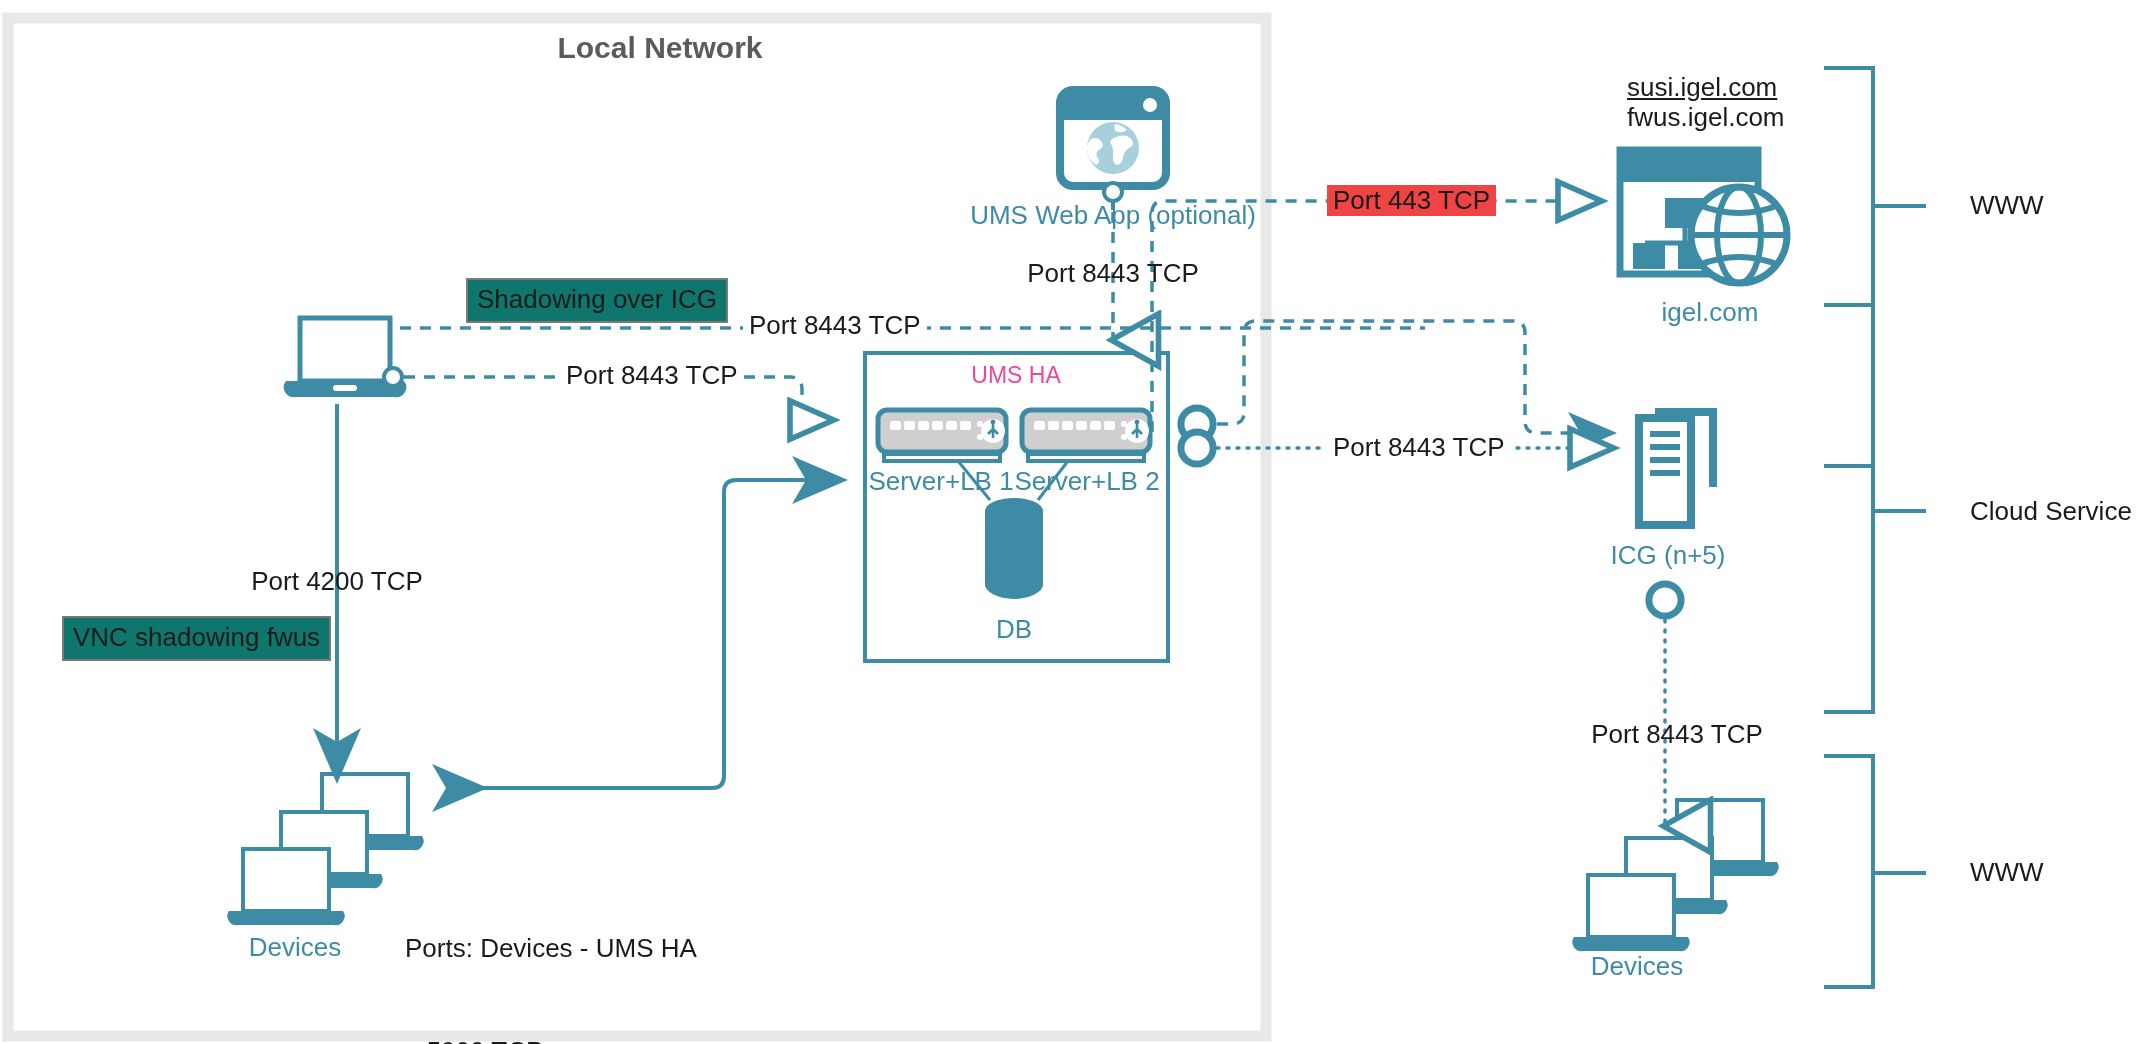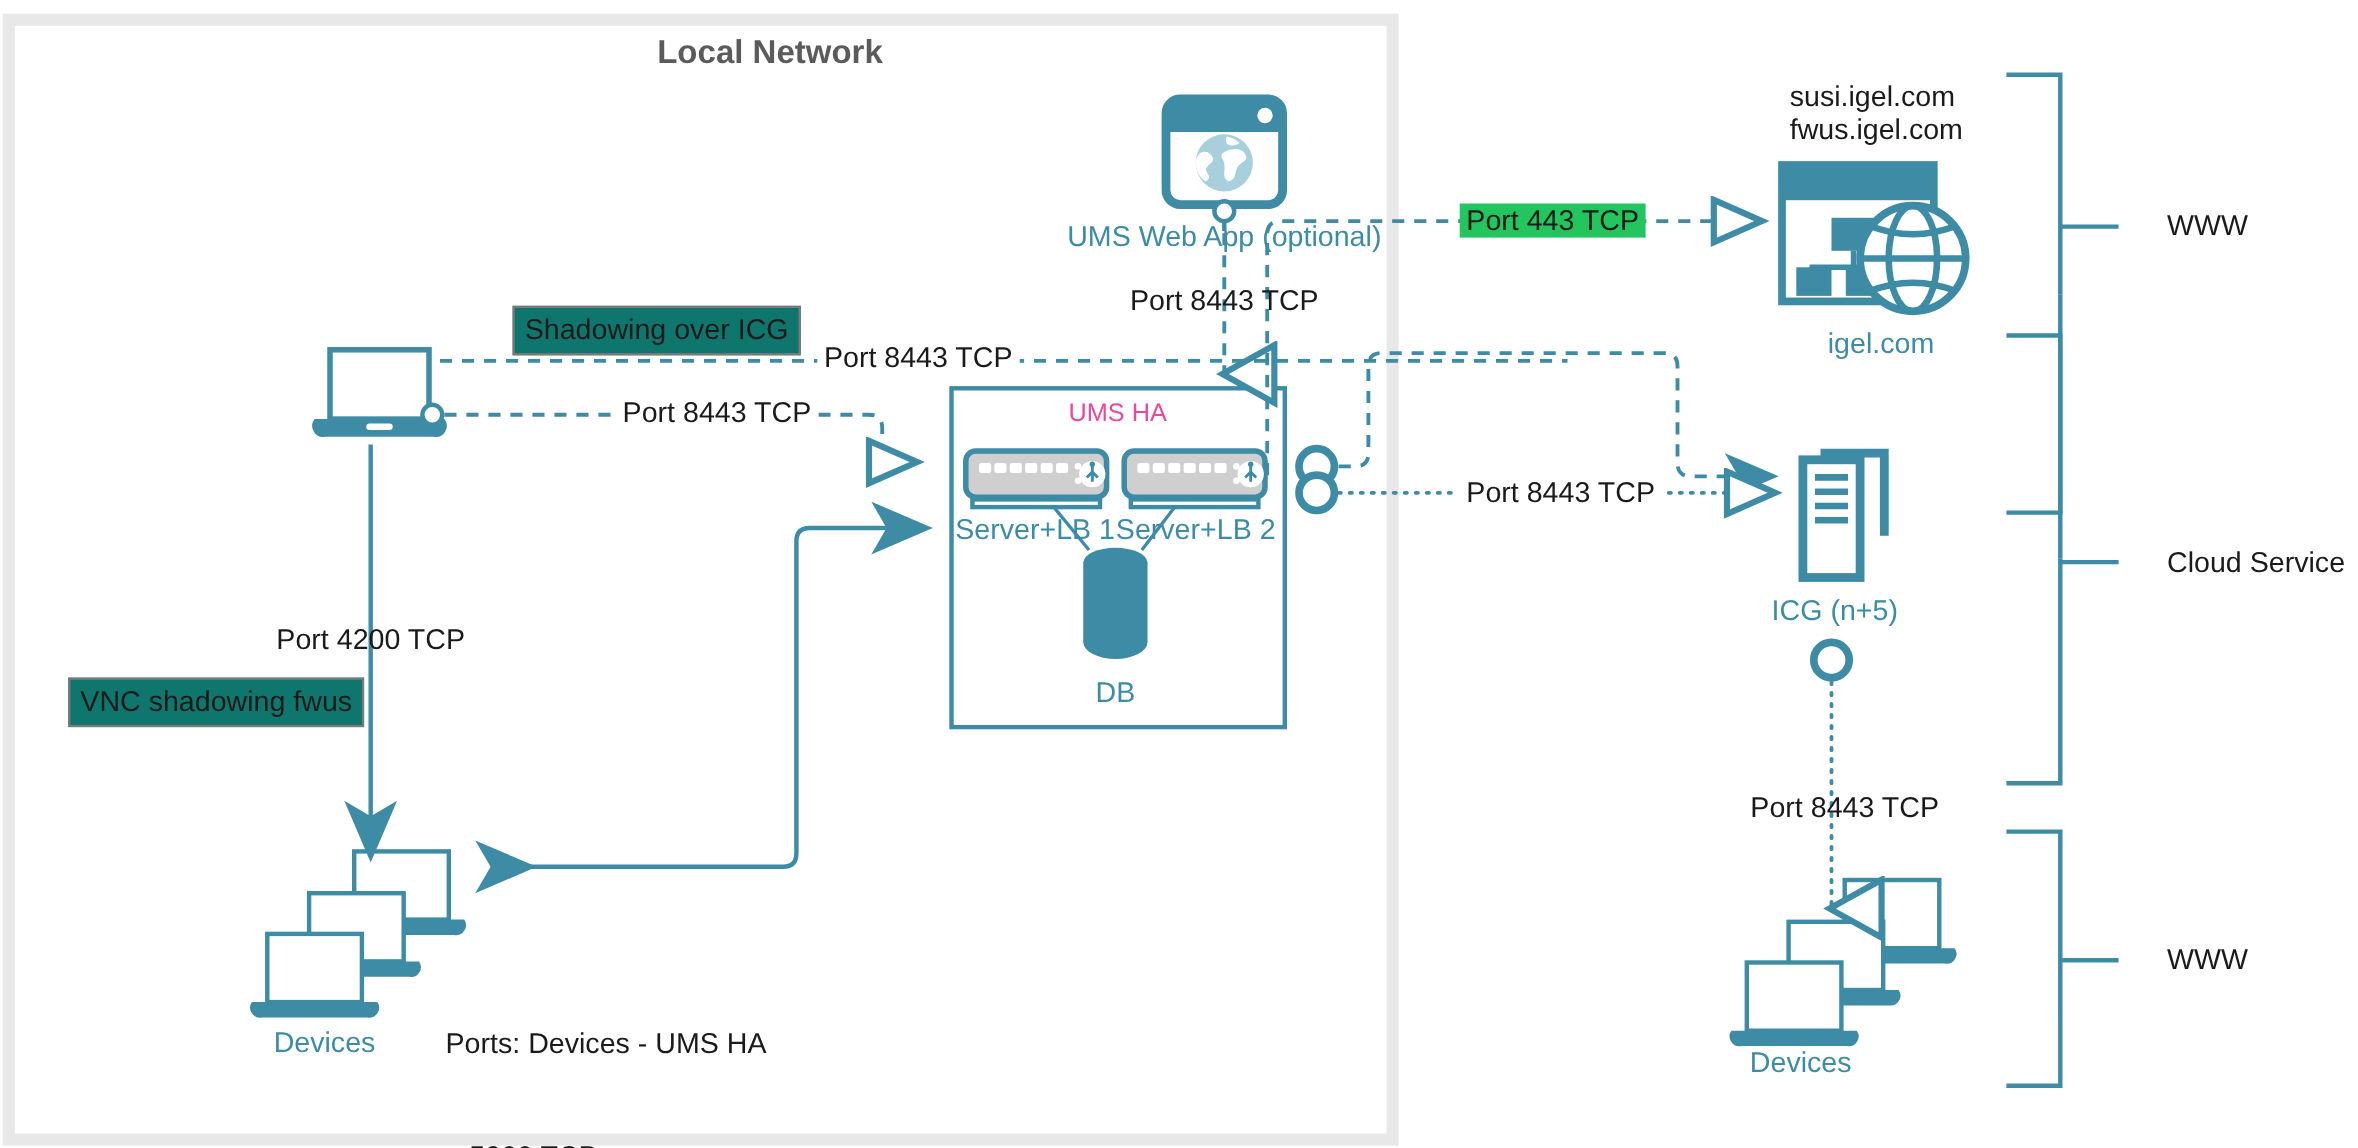--- a/index.html
+++ b/index.html
@@ -5,21 +5,21 @@
   html,body{margin:0;padding:0;background:#ffffff;}
   body{
     font-family:"Liberation Sans", sans-serif;
     width:2144px;height:1044px;overflow:hidden;position:relative;
   }
   #stage{position:absolute;left:0;top:0;width:2144px;height:1044px;}
   svg#diagram{position:absolute;left:0;top:0;width:2144px;height:1044px;}
   .lbl{position:absolute;white-space:pre;line-height:1.18;}
   .teal-lbl{color:#3d8ba5;font-size:26px;}
   .black-lbl{color:#1a1a1a;font-size:26px;}
-  .gray-title{color:#5b5b5b;font-size:30px;font-weight:bold;margin-left:40px;}
+  .gray-title{color:#5b5b5b;font-size:30px;font-weight:bold;}
   .gray-lbl{color:#ec4899;font-size:23px;}
   .noteboxed{
     border:2px solid #7a7a7a;background:#0f766e;color:#1a1a1a;
     font-size:26px;padding:4px 9px 6px 9px;
   }
   .ports-list{font-size:26px;color:#1a1a1a;line-height:1.32;}
   .ctr{text-align:center;transform:translateX(-50%);}
 </style>
 </head>
 <body>
@@ -191,23 +191,23 @@
       <line x1="1873" y1="873" x2="1926" y2="873"></line>
     </g>
   </svg>
 
   <div class="lbl gray-title ctr" style="left:660px;top:30px;">Local Network</div>
 
   <div class="lbl teal-lbl ctr" style="left:1113px;top:200px;">UMS Web App (optional)</div>
 
   <div class="lbl black-lbl ctr" style="left:1113px;top:258px;">Port 8443 TCP</div>
 
-  <div class="lbl black-lbl" style="left:1327px;top:185px;background:#22c55e;padding:0 6px;">Port 443 TCP</div>
-
-  <div class="lbl black-lbl ctr" style="left:1710px;top:72px;text-align:left;transform:none;left:1627px;">susi.igel.com</div>
+  <div class="lbl black-lbl" style="left:1327px;top:185px;background:#ef4444;padding:0 6px;">Port 443 TCP</div>
+
+  <div class="lbl black-lbl ctr" style="left:1710px;top:72px;text-align:left;transform:none;left:1627px;text-decoration:underline;">susi.igel.com</div>
   <div class="lbl black-lbl" style="left:1627px;top:102px;">fwus.igel.com</div>
   <div class="lbl teal-lbl ctr" style="left:1710px;top:297px;">igel.com</div>
 
   <div class="lbl noteboxed" style="left:466px;top:278px;">Shadowing over ICG</div>
 
   <div class="lbl black-lbl" style="left:743px;top:310px;background:#ffffff;padding:0 6px;">Port 8443 TCP</div>
 
   <div class="lbl black-lbl" style="left:560px;top:360px;background:#ffffff;padding:0 6px;">Port 8443 TCP</div>
 
 

